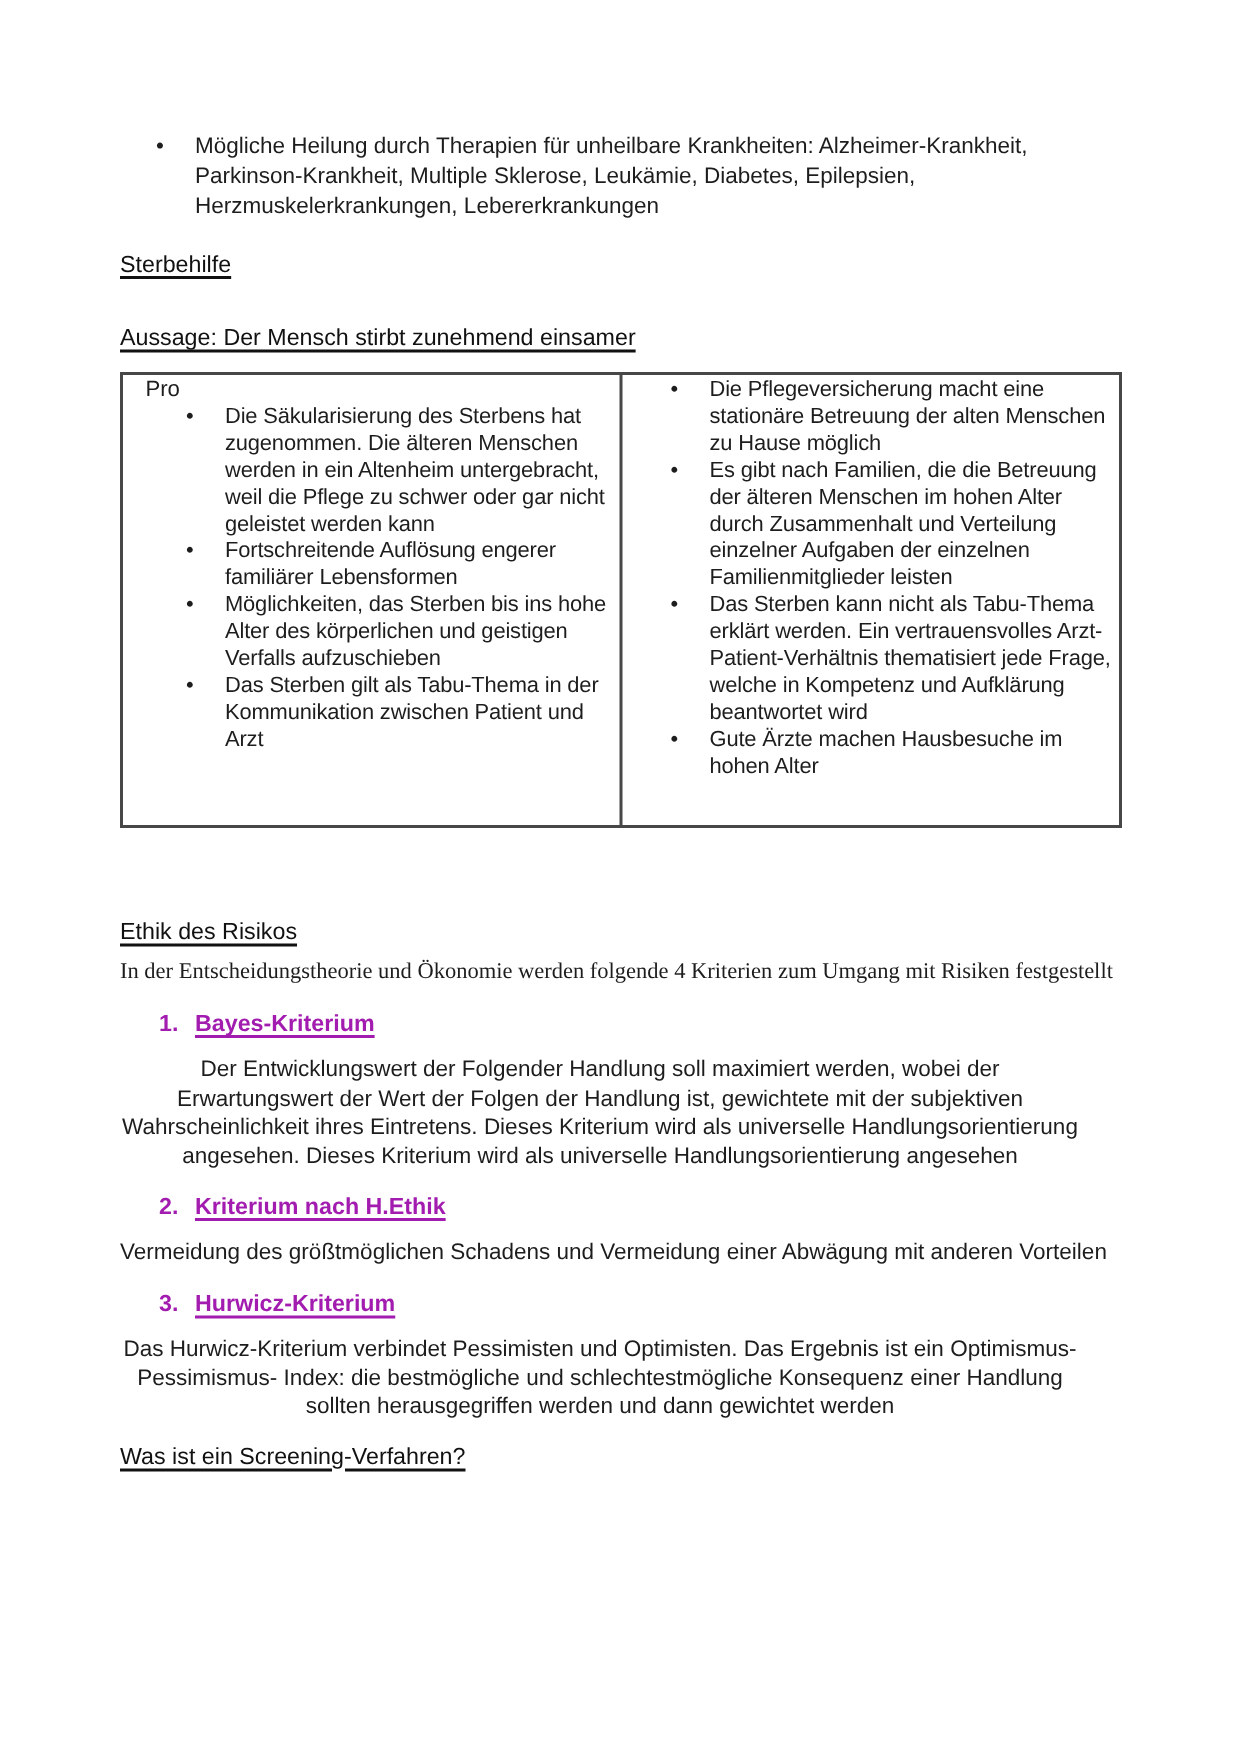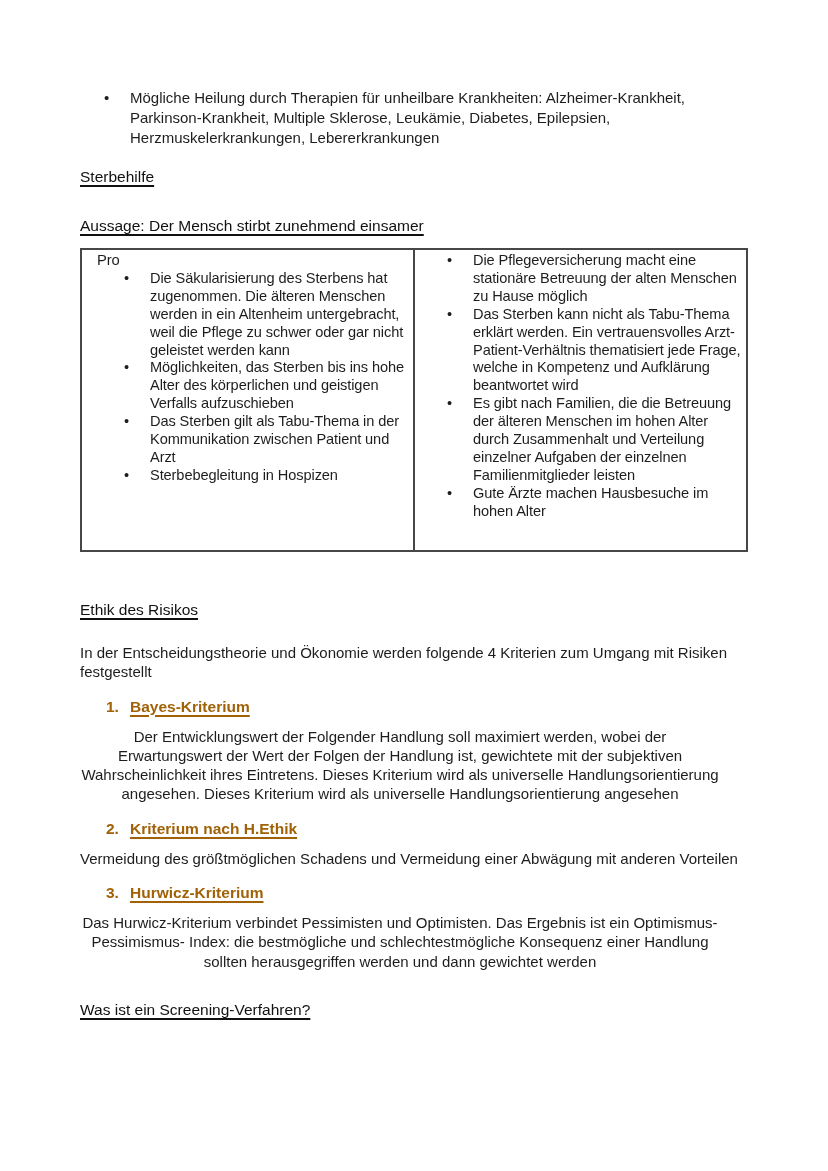--- a/index.html
+++ b/index.html
@@ -40,23 +40,23 @@
     font-size: 15.5px;
     font-weight: normal;
     color: #111111;
     text-decoration: underline;
     text-decoration-thickness: 1.8px;
     text-underline-offset: 3px;
     line-height: 19px;
   }
   .h-sterbehilfe { margin-top: 19px; }
   .h-aussage     { margin-top: 30px; }
-  .h-ethik       { margin-top: 48px; }
+  .h-ethik       { margin-top: 60px; }
   .h-kriterien   { margin-top: 14px; }
-  .h-screening   { margin-top: 29px; }
+  .h-screening   { margin-top: 14px; }
 
   
   .pc-table {
     margin-top: 13px;
     width: 668px;
     height: 304px;
     display: grid;
     grid-template-columns: 333px 1fr;
     border: 2px solid #474747;
   }
@@ -79,32 +79,32 @@
     position: absolute;
     left: 27px;
     top: 0;
   }
 
   
   .para {
     font-size: 15px;
     line-height: 19.3px;
   }
-  .para-intro   { margin-top: 24px; max-width: 668px; }
+  .para-intro   { margin-top: 8px; max-width: 668px; font-family: Liberation Serif, serif; }
   .para-body    { margin-top: 11px; }
   .w640 { max-width: 640px; text-align: center; }
   .w660 { max-width: 660px; }
 
   
   .num-heading {
     margin-top: 15px;
     padding-left: 26px;
     font-size: 15.5px;
     font-weight: bold;
-    color: #a16207;
+    color: #a21caf;
     line-height: 19px;
   }
   .num-heading .num {
     display: inline-block;
     width: 24px;
   }
   .num-heading .title {
     text-decoration: underline;
     text-decoration-thickness: 1.8px;
     text-underline-offset: 3px;
@@ -121,30 +121,30 @@
 
   <div class="doc-heading h-sterbehilfe">Sterbehilfe</div>
 
   <div class="doc-heading h-aussage">Aussage: Der Mensch stirbt zunehmend einsamer</div>
 
   <div class="pc-table">
     <div class="pc-cell pro">
       <div class="pc-header">Pro</div>
       <ul>
         <li>Die Säkularisierung des Sterbens hat zugenommen. Die älteren Menschen werden in ein Altenheim untergebracht, weil die Pflege zu schwer oder gar nicht geleistet werden kann</li>
+        <li>Fortschreitende Auflösung engerer familiärer Lebensformen</li>
         <li>Möglichkeiten, das Sterben bis ins hohe Alter des körperlichen und geistigen Verfalls aufzuschieben</li>
         <li>Das Sterben gilt als Tabu-Thema in der Kommunikation zwischen Patient und Arzt</li>
-        <li>Sterbebegleitung in Hospizen</li>
       </ul>
     </div>
     <div class="pc-cell contra">
       <ul>
         <li>Die Pflegeversicherung macht eine stationäre Betreuung der alten Menschen zu Hause möglich</li>
+        <li>Es gibt nach Familien, die die Betreuung der älteren Menschen im hohen Alter durch Zusammenhalt und Verteilung einzelner Aufgaben der einzelnen Familienmitglieder leisten</li>
         <li>Das Sterben kann nicht als Tabu-Thema erklärt werden. Ein vertrauensvolles Arzt-Patient-Verhältnis thematisiert jede Frage, welche in Kompetenz und Aufklärung beantwortet wird</li>
-        <li>Es gibt nach Familien, die die Betreuung der älteren Menschen im hohen Alter durch Zusammenhalt und Verteilung einzelner Aufgaben der einzelnen Familienmitglieder leisten</li>
         <li>Gute Ärzte machen Hausbesuche im hohen Alter</li>
       </ul>
     </div>
   </div>
 
   <div class="doc-heading h-ethik">Ethik des Risikos</div>
 
 
   <p class="para para-intro">In der Entscheidungstheorie und Ökonomie werden folgende 4 Kriterien zum Umgang mit Risiken festgestellt</p>
 

